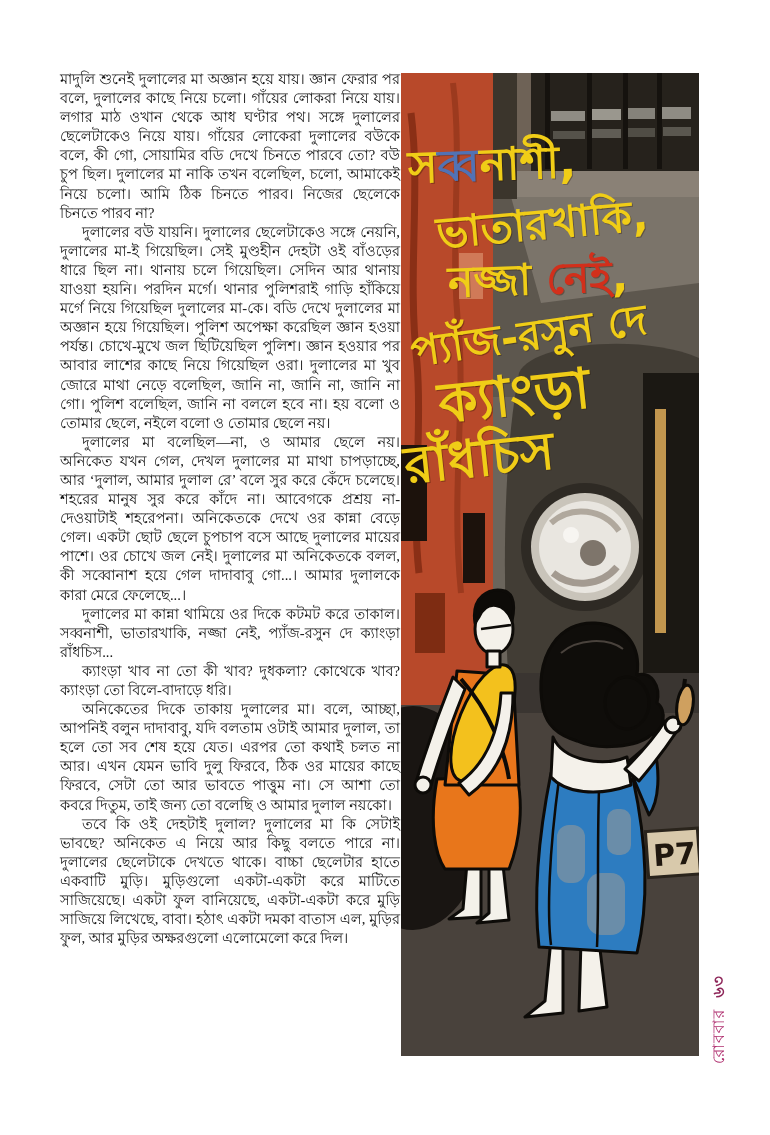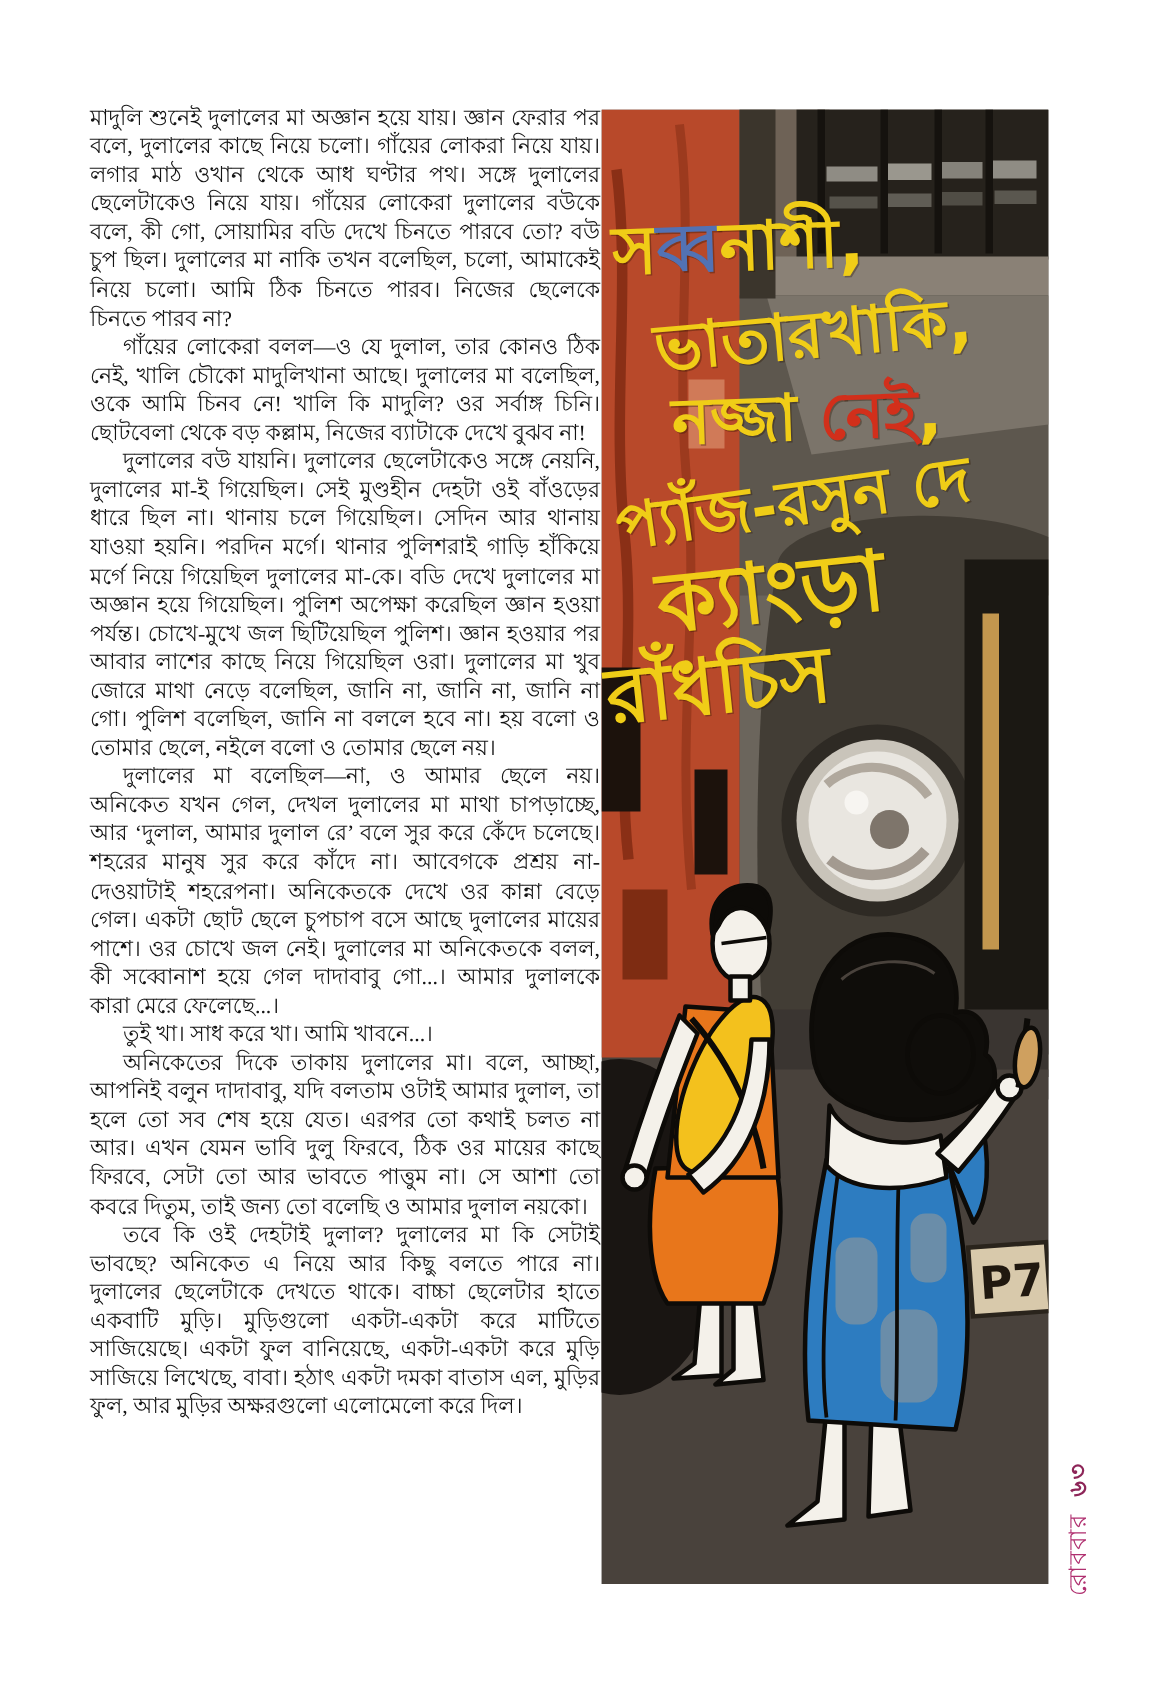--- a/index.html
+++ b/index.html
@@ -33,24 +33,24 @@
               font-size:16px;color:#b03070;letter-spacing:1px;}
   .footer-rot .folio{color:#8d2558;font-weight:bold;margin-left:6px;}
 </style>
 </head>
 <body>
 
 <div class="page">
 
   <div class="text-col">
     <p class="no-indent">মাদুলি শুনেই দুলালের মা অজ্ঞান হয়ে যায়। জ্ঞান ফেরার পর বলে, দুলালের কাছে নিয়ে চলো। গাঁয়ের লোকরা নিয়ে যায়। লগার মাঠ ওখান থেকে আধ ঘণ্টার পথ। সঙ্গে দুলালের ছেলেটাকেও নিয়ে যায়। গাঁয়ের লোকেরা দুলালের বউকে বলে, কী গো, সোয়ামির বডি দেখে চিনতে পারবে তো? বউ চুপ ছিল। দুলালের মা নাকি তখন বলেছিল, চলো, আমাকেই নিয়ে চলো। আমি ঠিক চিনতে পারব। নিজের ছেলেকে চিনতে পারব না?</p>
-    <p>গাঁয়ের লোকেরা বলল—ও যে দুলাল, তার কোনও ঠিক নেই, খালি চৌকো মাদুলিখানা আছে। দুলালের মা বলেছিল, ওকে আমি চিনব নে! খালি কি মাদুলি? ওর সর্বাঙ্গ চিনি। ছোটবেলা থেকে বড় কল্লাম, নিজের ব্যাটাকে দেখে বুঝব না!</p>
     <p>দুলালের বউ যায়নি। দুলালের ছেলেটাকেও সঙ্গে নেয়নি, দুলালের মা-ই গিয়েছিল। সেই মুণ্ডহীন দেহটা ওই বাঁওড়ের ধারে ছিল না। থানায় চলে গিয়েছিল। সেদিন আর থানায় যাওয়া হয়নি। পরদিন মর্গে। থানার পুলিশরাই গাড়ি হাঁকিয়ে মর্গে নিয়ে গিয়েছিল দুলালের মা-কে। বডি দেখে দুলালের মা অজ্ঞান হয়ে গিয়েছিল। পুলিশ অপেক্ষা করেছিল জ্ঞান হওয়া পর্যন্ত। চোখে-মুখে জল ছিটিয়েছিল পুলিশ। জ্ঞান হওয়ার পর আবার লাশের কাছে নিয়ে গিয়েছিল ওরা। দুলালের মা খুব জোরে মাথা নেড়ে বলেছিল, জানি না, জানি না, জানি না গো। পুলিশ বলেছিল, জানি না বললে হবে না। হয় বলো ও তোমার ছেলে, নইলে বলো ও তোমার ছেলে নয়।</p>
     <p>দুলালের মা বলেছিল—না, ও আমার ছেলে নয়। অনিকেত যখন গেল, দেখল দুলালের মা মাথা চাপড়াচ্ছে, আর ‘দুলাল, আমার দুলাল রে’ বলে সুর করে কেঁদে চলেছে। শহরের মানুষ সুর করে কাঁদে না। আবেগকে প্রশ্রয় না-দেওয়াটাই শহরেপনা। অনিকেতকে দেখে ওর কান্না বেড়ে গেল। একটা ছোট ছেলে চুপচাপ বসে আছে দুলালের মায়ের পাশে। ওর চোখে জল নেই। দুলালের মা অনিকেতকে বলল, কী সব্বোনাশ হয়ে গেল দাদাবাবু গো...। আমার দুলালকে কারা মেরে ফেলেছে...।</p>
-    <p>তুই খা। সাধ করে খা। আমি খাবনে...।</p>
+    <p>দুলালের মা কান্না থামিয়ে ওর দিকে কটমট করে তাকাল। সব্বনাশী, ভাতারখাকি, নজ্জা নেই, প্যাঁজ-রসুন দে ক্যাংড়া রাঁধচিস...</p>
+    <p>ক্যাংড়া খাব না তো কী খাব? দুধকলা? কোথেকে খাব? ক্যাংড়া তো বিলে-বাদাড়ে ধরি।</p>
     <p>অনিকেতের দিকে তাকায় দুলালের মা। বলে, আচ্ছা, আপনিই বলুন দাদাবাবু, যদি বলতাম ওটাই আমার দুলাল, তা হলে তো সব শেষ হয়ে যেত। এরপর তো কথাই চলত না আর। এখন যেমন ভাবি দুলু ফিরবে, ঠিক ওর মায়ের কাছে ফিরবে, সেটা তো আর ভাবতে পাত্তুম না। সে আশা তো কবরে দিতুম, তাই জন্য তো বলেছি ও আমার দুলাল নয়কো।</p>
     <p>তবে কি ওই দেহটাই দুলাল? দুলালের মা কি সেটাই ভাবছে? অনিকেত এ নিয়ে আর কিছু বলতে পারে না। দুলালের ছেলেটাকে দেখতে থাকে। বাচ্চা ছেলেটার হাতে একবাটি মুড়ি। মুড়িগুলো একটা-একটা করে মাটিতে সাজিয়েছে। একটা ফুল বানিয়েছে, একটা-একটা করে মুড়ি সাজিয়ে লিখেছে, বাবা। হঠাৎ একটা দমকা বাতাস এল, মুড়ির ফুল, আর মুড়ির অক্ষরগুলো এলোমেলো করে দিল।</p>
 
   </div>
 
   <div class="illustration">
     <svg width="298" height="983" viewBox="0 0 298 983" xmlns="http://www.w3.org/2000/svg">
 
       <rect x="0" y="0" width="298" height="983" fill="#49423c"></rect>
 

